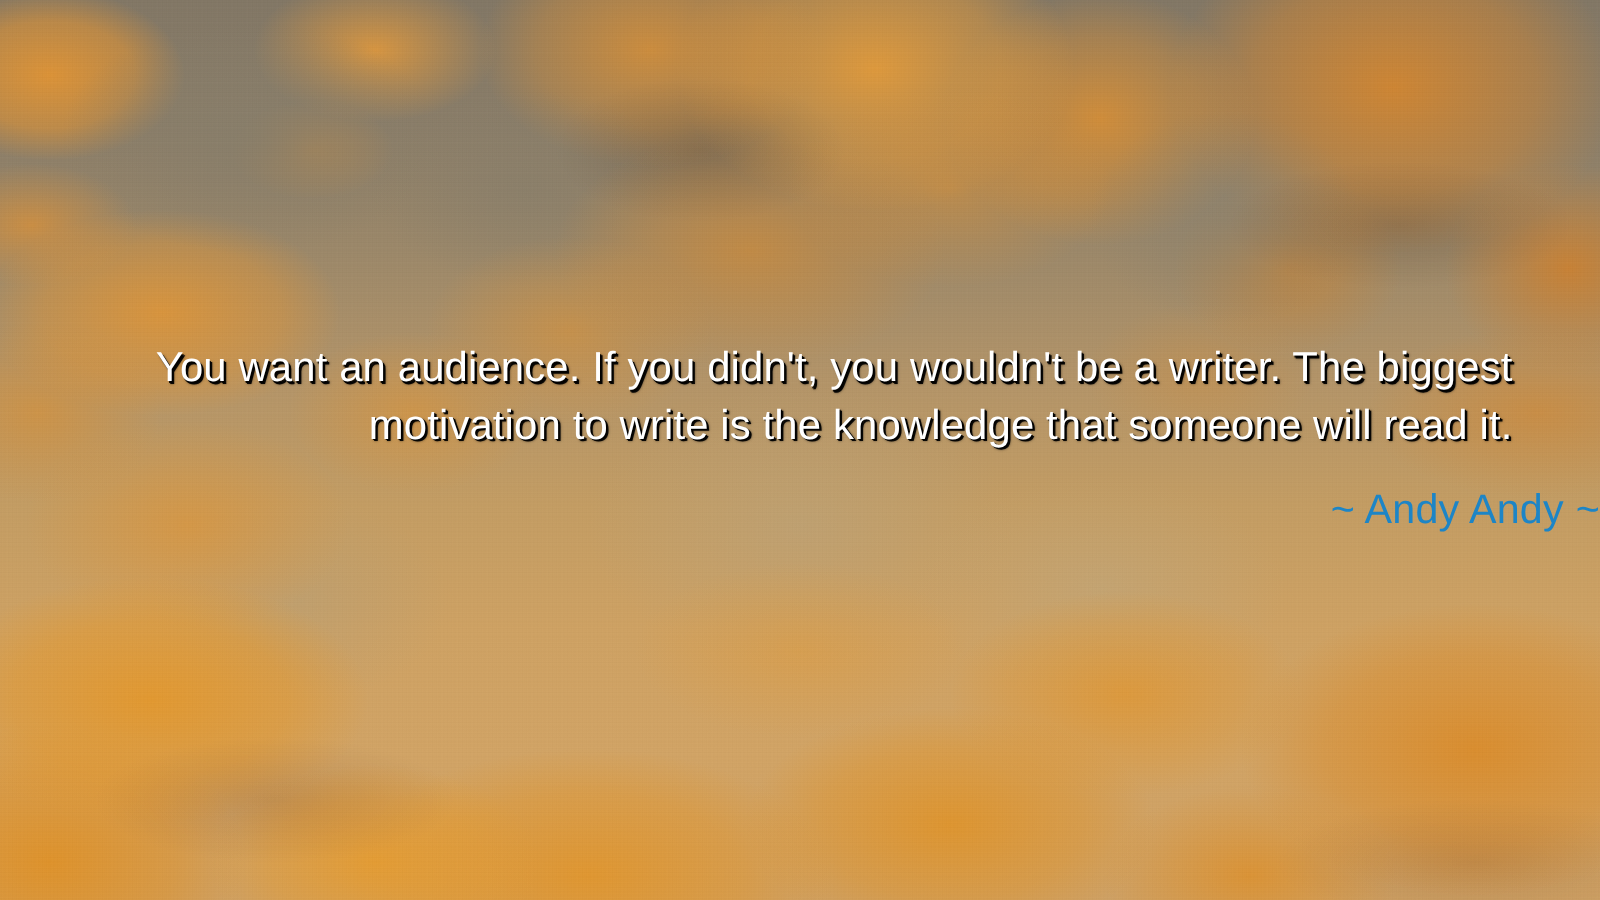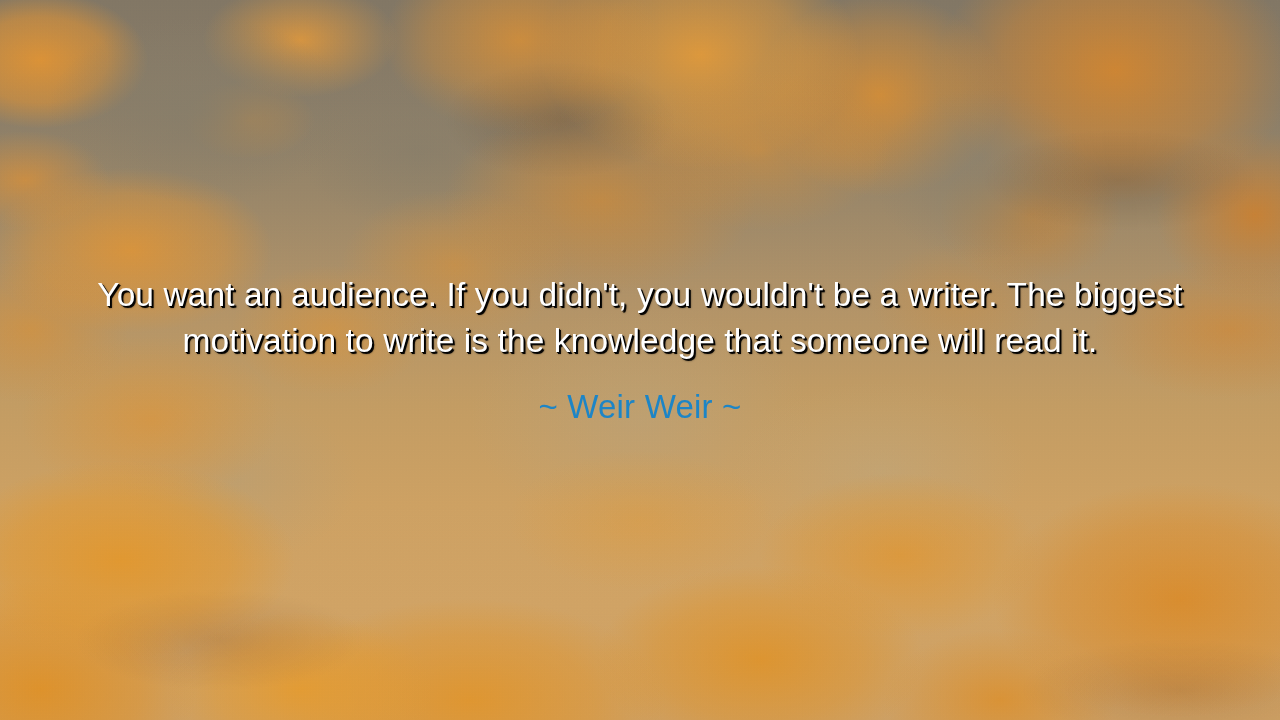--- a/index.html
+++ b/index.html
@@ -113,21 +113,21 @@
       repeating-linear-gradient(0deg,   rgba(255,255,255,0.09) 0px, rgba(0,0,0,0.09) 1px, rgba(255,255,255,0.06) 2px, rgba(0,0,0,0.05) 3px),
       repeating-linear-gradient(90deg,  rgba(255,255,255,0.07) 0px, rgba(0,0,0,0.07) 1px, rgba(255,255,255,0.05) 2px, rgba(0,0,0,0.04) 3px);
   }
 
   
   .quote-card {
     position: absolute;
     left: 0;
     right: 0;
     top: 272px;
-    text-align: center;
+    text-align: right;
   }
 
   .quote-text {
     margin: 0 auto;
     width: 1140px;
     color: #ffffff;
     font-size: 33.5px;
     line-height: 46px;
     font-weight: 400;
     letter-spacing: 0.1px;
@@ -155,16 +155,16 @@
   <div class="sky-base"></div>
   <div class="cloud-layer clouds-top"></div>
   <div class="cloud-layer sky-gaps"></div>
   <div class="cloud-layer clouds-mid"></div>
   <div class="cloud-layer clouds-bottom"></div>
   <div class="cloud-layer clouds-shade"></div>
   <div class="grain"></div>
 
   <div class="quote-card">
     <p class="quote-text">You want an audience. If you didn't, you wouldn't be a writer. The biggest motivation to write is the knowledge that someone will read it.</p>
-    <p class="quote-attribution">~ Weir Weir ~</p>
+    <p class="quote-attribution">~ Andy Andy ~</p>
   </div>
 
 </div>
 
 </body></html>

